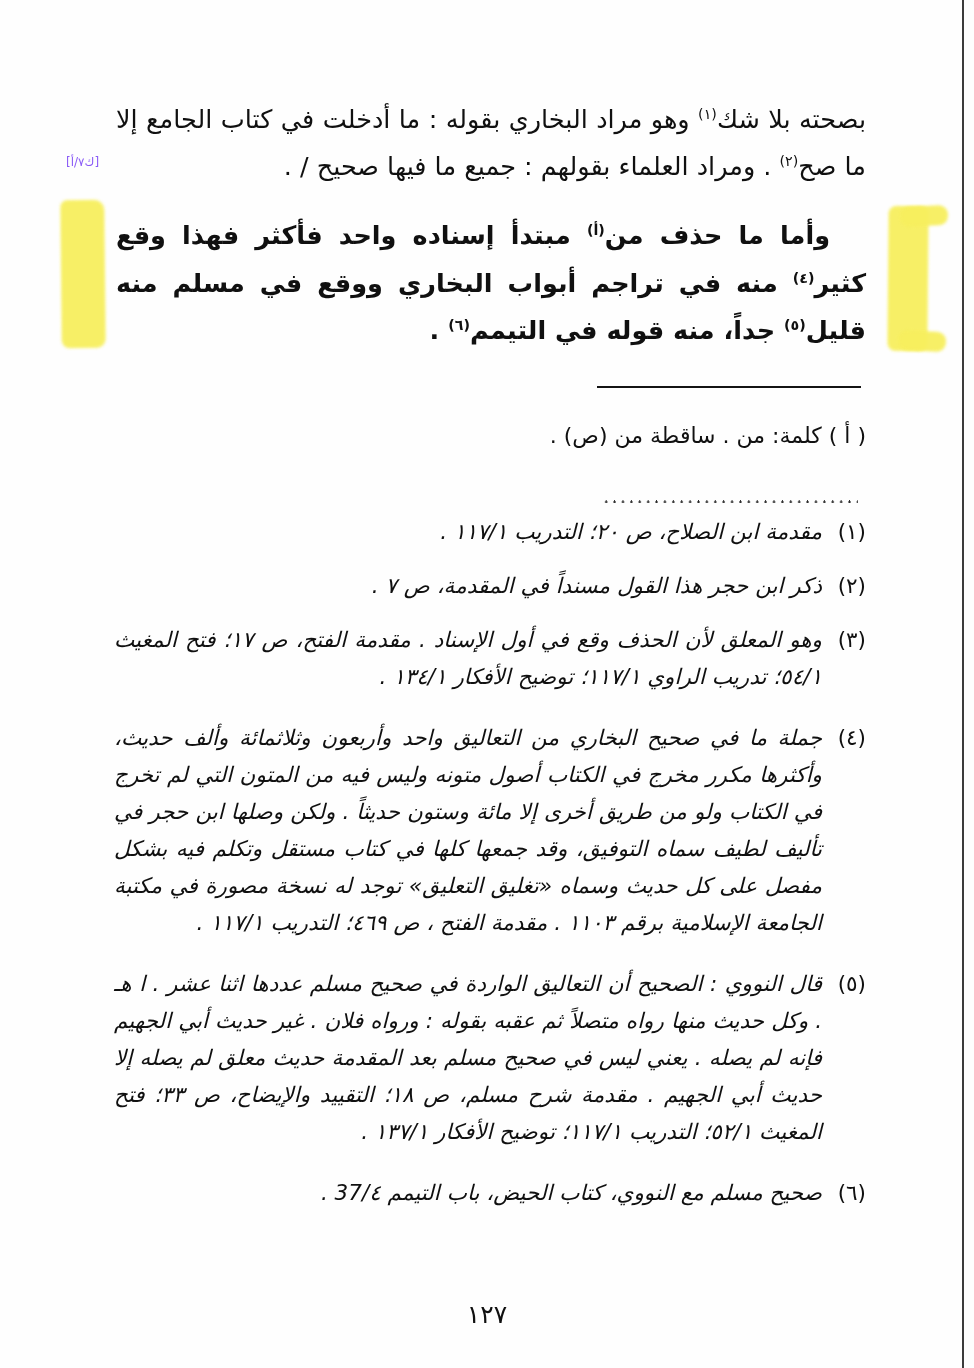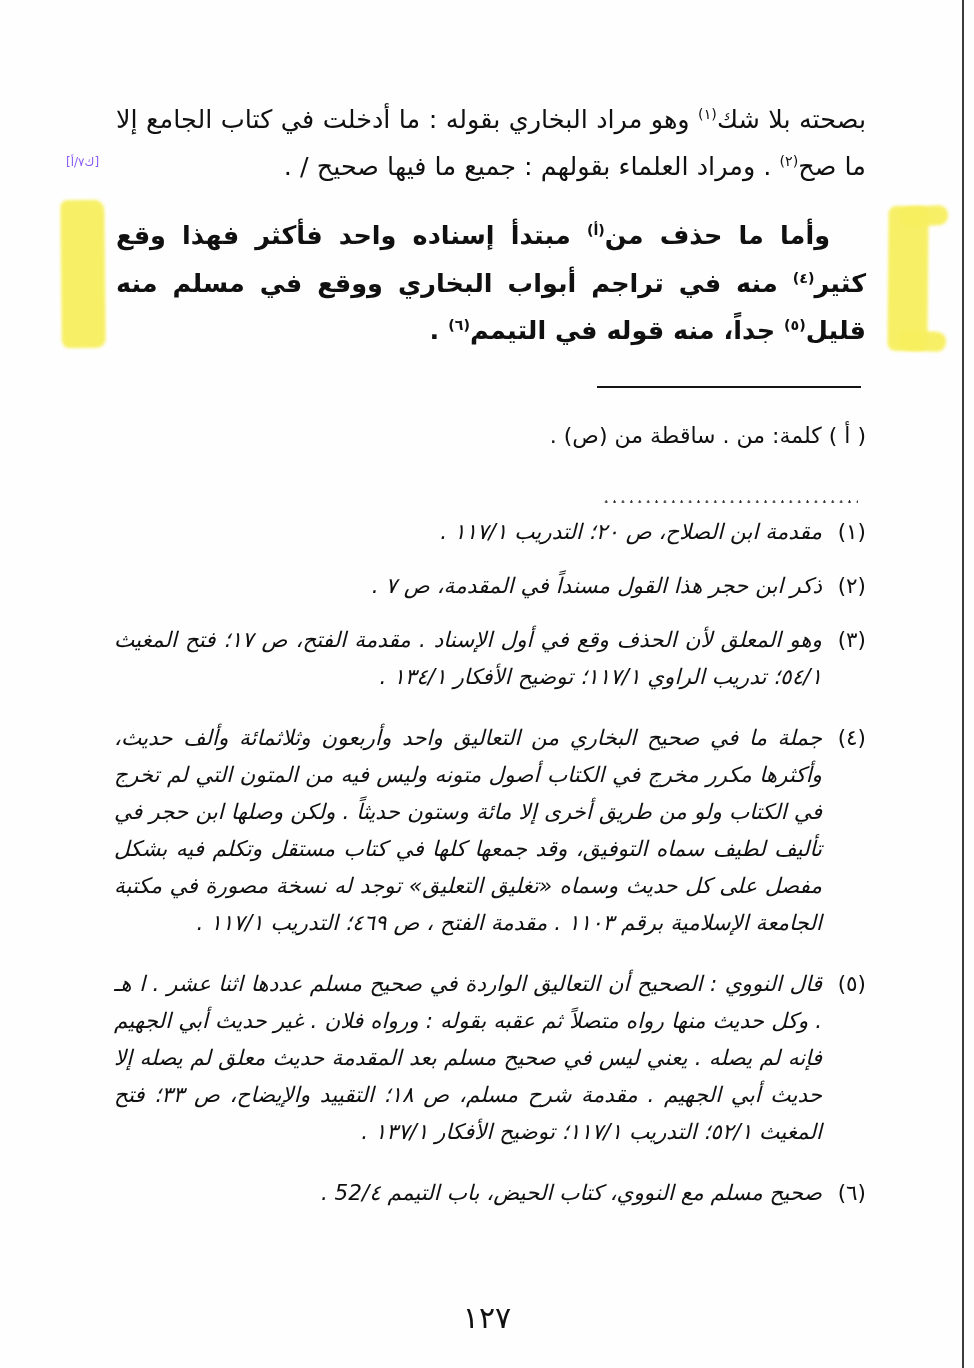--- a/index.html
+++ b/index.html
@@ -180,21 +180,21 @@
   }
   .fn-item.tall { margin-bottom: 24px; }
 
   
   .page-number {
     position: absolute;
     top: 1300px;
     left: 0;
     width: 974px;
     text-align: center;
-    font-size: 30px;
+    font-size: 25px;
     color: #101010;
     letter-spacing: 1px;
   }
 </style>
 </head>
 <body>
 
 <div class="page">
 
   <div class="scan-edge"></div>
@@ -234,19 +234,19 @@
     <div class="fn-item tall">
       <span class="fn-marker">(٤)</span>
       <span class="fn-text">جملة ما في صحيح البخاري من التعاليق واحد وأربعون وثلاثمائة وألف حديث، وأكثرها مكرر مخرج في الكتاب أصول متونه وليس فيه من المتون التي لم تخرج في الكتاب ولو من طريق أخرى إلا مائة وستون حديثاً . ولكن وصلها ابن حجر في تأليف لطيف سماه التوفيق، وقد جمعها كلها في كتاب مستقل وتكلم فيه بشكل مفصل على كل حديث وسماه «تغليق التعليق» توجد له نسخة مصورة في مكتبة الجامعة الإسلامية برقم ١١٠٣ . مقدمة الفتح ، ص ٤٦٩؛ التدريب ١١٧/١ .</span>
     </div>
     <div class="fn-item tall">
       <span class="fn-marker">(٥)</span>
       <span class="fn-text">قال النووي : الصحيح أن التعاليق الواردة في صحيح مسلم عددها اثنا عشر . ا هـ . وكل حديث منها رواه متصلاً ثم عقبه بقوله : ورواه فلان . غير حديث أبي الجهيم فإنه لم يصله . يعني ليس في صحيح مسلم بعد المقدمة حديث معلق لم يصله إلا حديث أبي الجهيم . مقدمة شرح مسلم، ص ١٨؛ التقييد والإيضاح، ص ٣٣؛ فتح المغيث ٥٢/١؛ التدريب ١١٧/١؛ توضيح الأفكار ١٣٧/١ .</span>
     </div>
     <div class="fn-item">
       <span class="fn-marker">(٦)</span>
-      <span class="fn-text">صحيح مسلم مع النووي، كتاب الحيض، باب التيمم 52/٤ .</span>
+      <span class="fn-text">صحيح مسلم مع النووي، كتاب الحيض، باب التيمم 37/٤ .</span>
     </div>
   </div>
 
   <div class="page-number">١٢٧</div>
 
 </div>
 
 </body></html>

